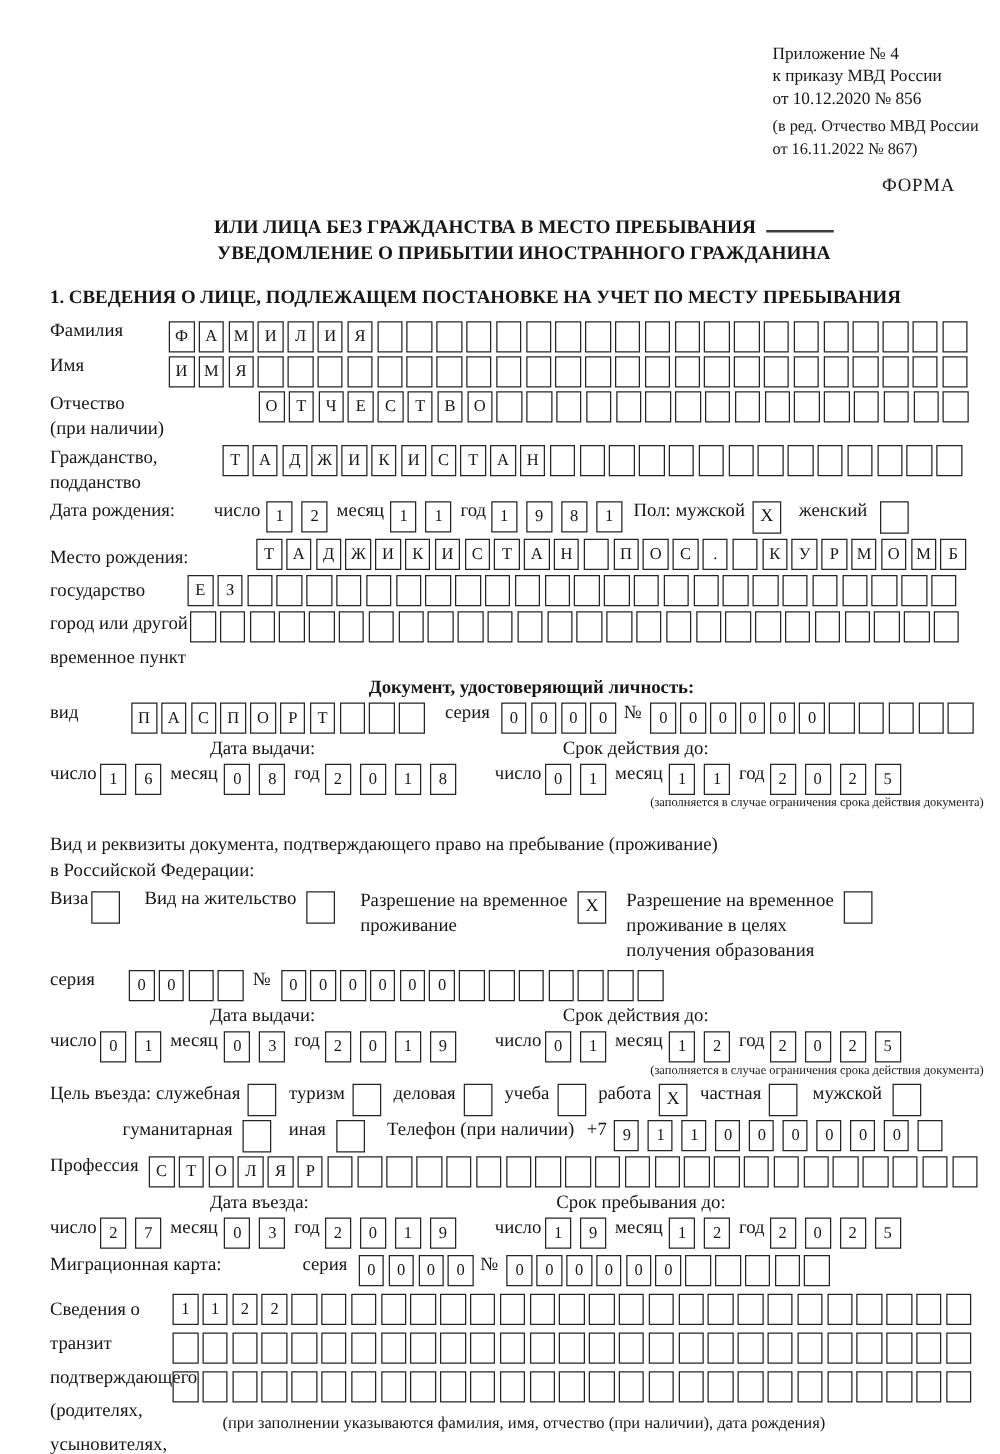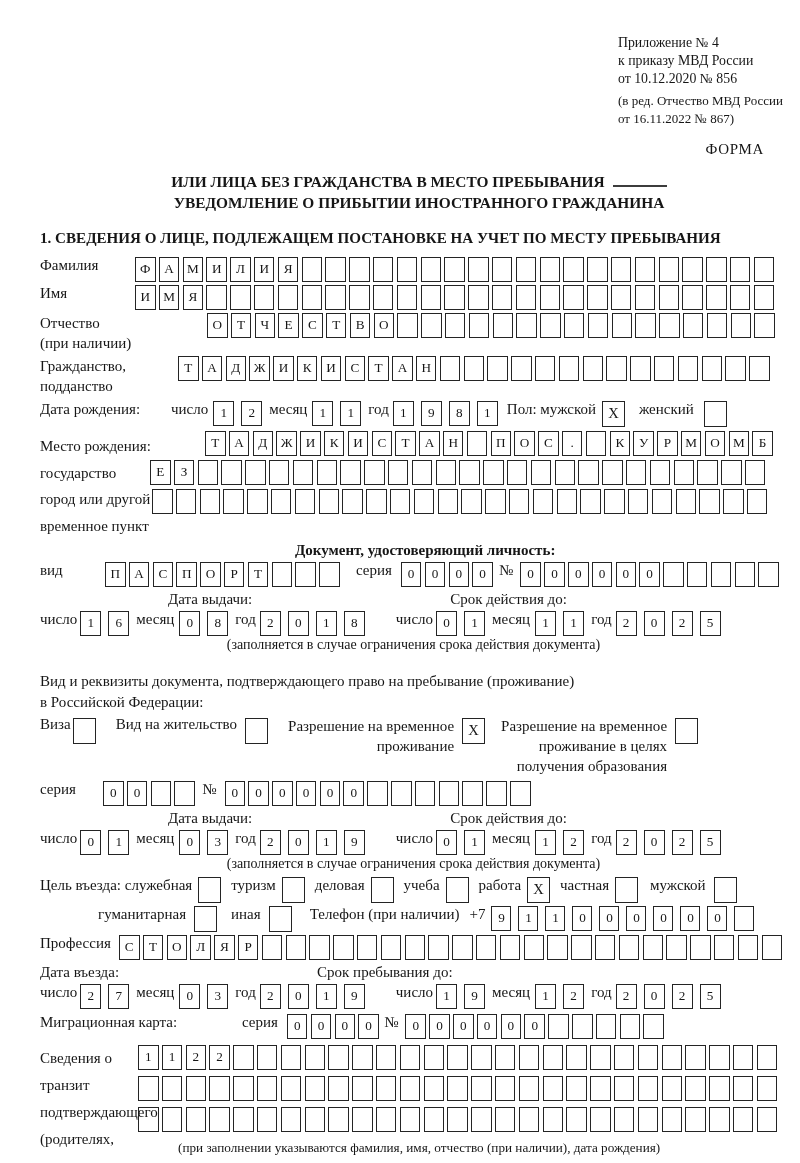--- a/index.html
+++ b/index.html
@@ -26,23 +26,23 @@
   .date .cell{width:21px;margin-right:7px}
   .cb .cell{width:23px;height:26px;font-size:14.5px;line-height:23px;margin-right:0}
   .ph .cell{width:20px;margin-right:7px}
   .w95{width:95px}.w167{width:167px}.w138{width:138px}.w131{width:131px}
   .w65{width:65px}.w73{width:73px}.w63{width:63px}.w150{width:150px}
   .bp-block{position:relative;margin-top:4px;min-height:106px}
   .bp-labels{position:absolute;left:0;top:2px;line-height:26.5px}
   .bp-row{display:flex;white-space:nowrap;margin-top:4px}
   .doc-hdr{font-weight:700;margin:5px 0 0 255px}
   .dates-hdr{display:flex;margin-top:4px}
-  .note{font-size:14px;text-align:center;width:755px;padding-right:8px;margin-top:1px}
+  .note{font-size:10px;text-align:right;width:755px;padding-right:8px;margin-top:1px}
   .para{margin-top:20px}
-  .c2{text-align:right;line-height:20px}
+  .c2{text-align:left;line-height:20px}
   .permits .cb{margin-top:2px}
   .rep-block{position:relative;margin-top:3px}
   .rep-labels{position:absolute;left:0;top:0;line-height:27px}
   .rep-row{display:flex;margin-left:98px;margin-top:6px}
   .rep-note{margin-left:138px;margin-top:8px;font-size:13.2px}
 </style>
 </head>
 <body>
 
 <div class="hdr">
@@ -581,21 +581,21 @@
       <span class="cell"></span>
       <span class="cell"></span>
       <span class="cell"></span>
       <span class="cell"></span>
       <span class="cell"></span>
       <span class="cell"></span>
     </span>
 </div>
 
 <div class="dates-hdr">
-  <span style="">Дата въезда:</span>
+  <span style="margin-left:128px">Дата въезда:</span>
   <span style="margin-left:198px">Срок пребывания до:</span>
 </div>
 
 <div class="frow">
   <span class="lbl" style="margin-right:3px">число</span>
   <span class="cells date">
       <span class="cell">2</span>
       <span class="cell">7</span>
     </span>
   <span class="lbl" style="margin-right:5px">месяц</span>

